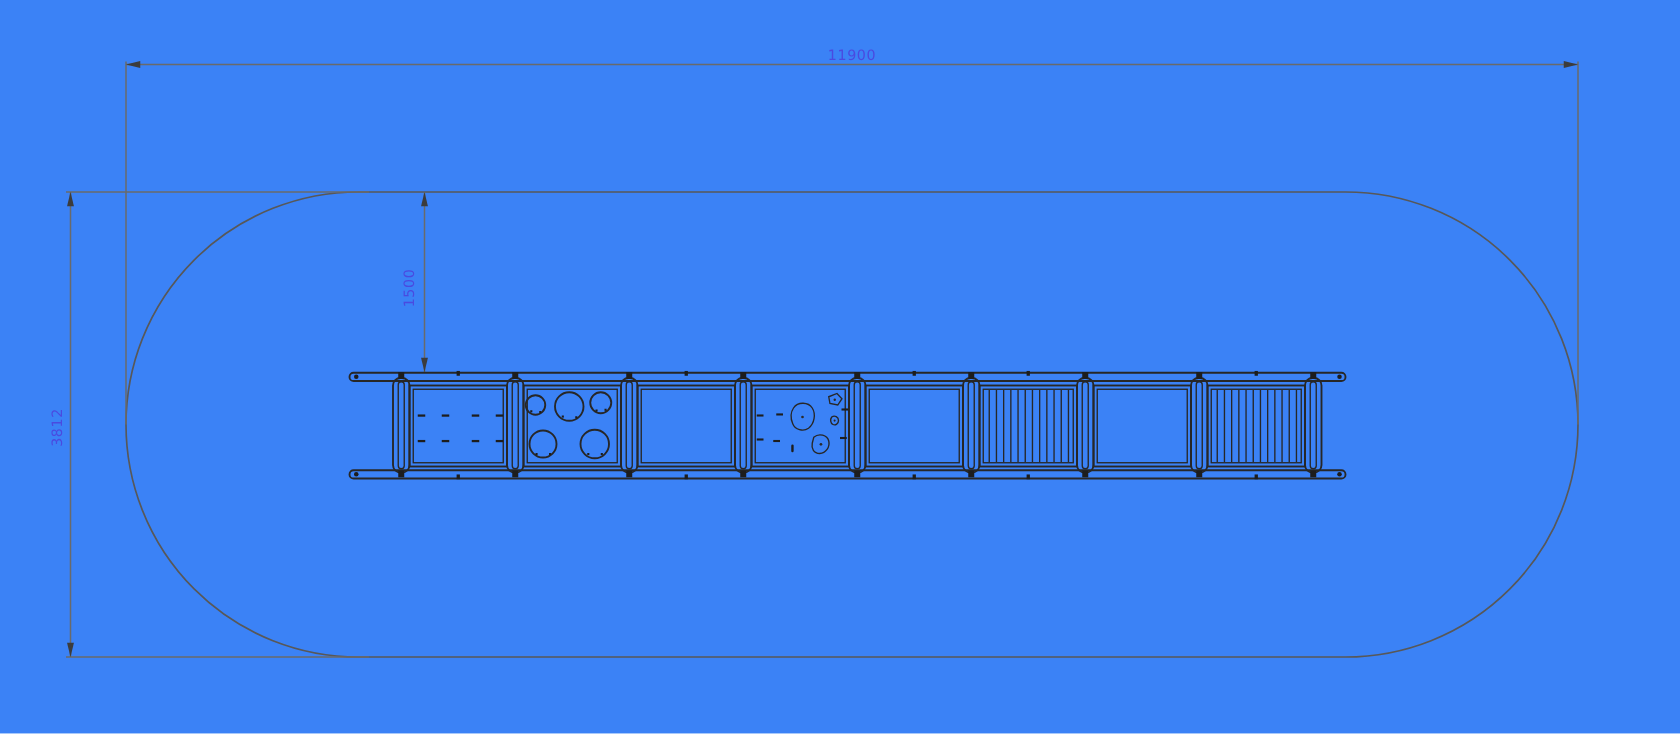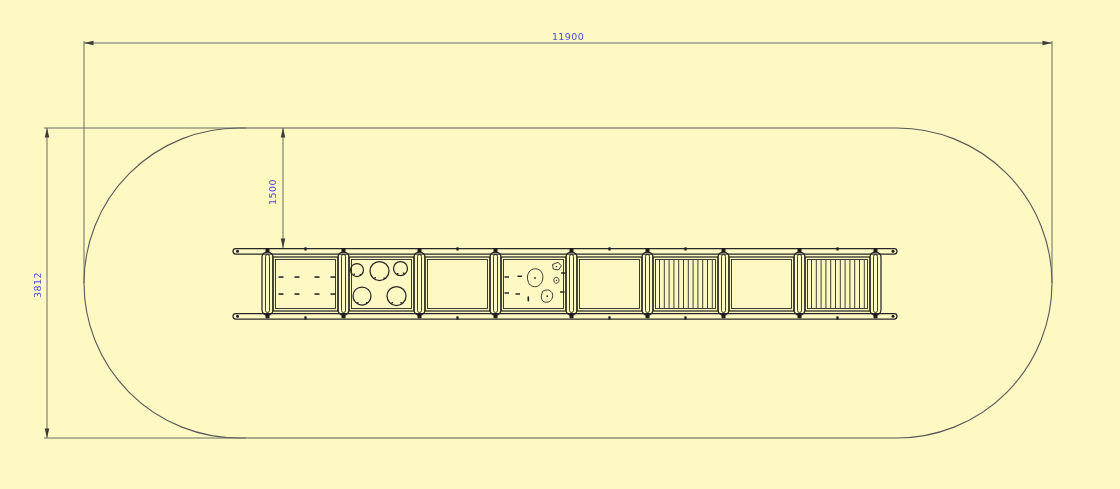--- a/index.html
+++ b/index.html
@@ -1,19 +1,19 @@
 <!DOCTYPE html>
 <html><head>
 <meta charset="utf-8">
 <style>
   html,body{margin:0;padding:0;background:#ffffff;}
   .canvas{
     position:relative;
     width:1120px;height:489px;
-    background:#fef9c3;
+    background:#3b82f6;
     font-family:"DejaVu Sans", "Liberation Sans", sans-serif;
     overflow:hidden;
   }
   svg{display:block;}
   .dim-text{
     fill:#4a4ae0;
     font-size:9.5px;
     letter-spacing:0.4px;
     font-family:"DejaVu Sans","Liberation Sans",sans-serif;
   }

